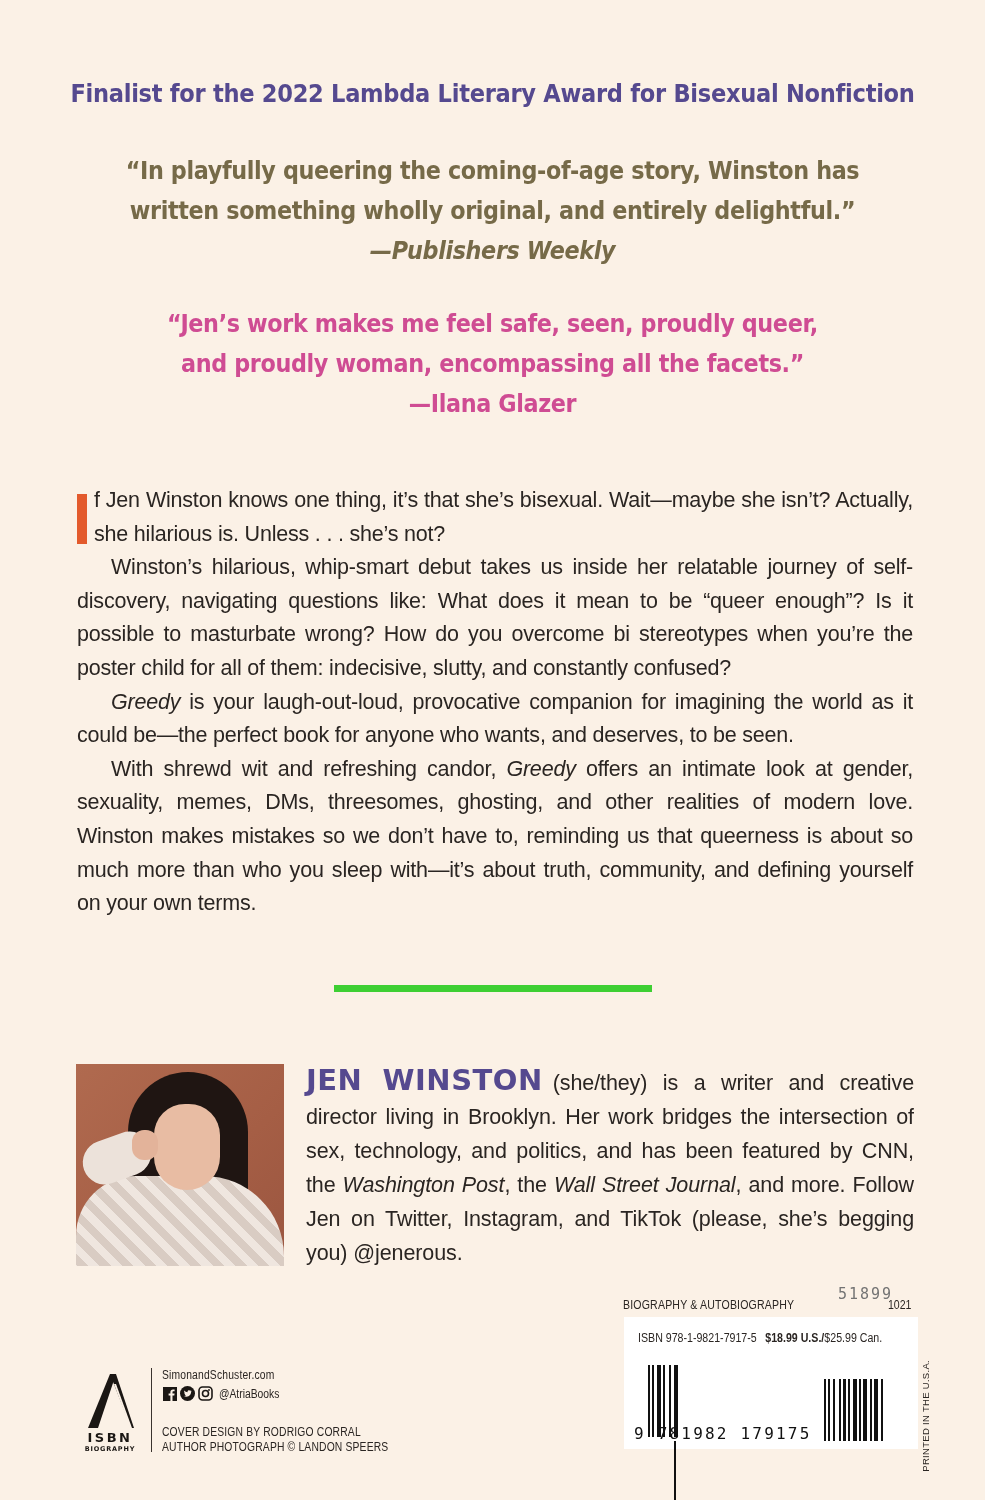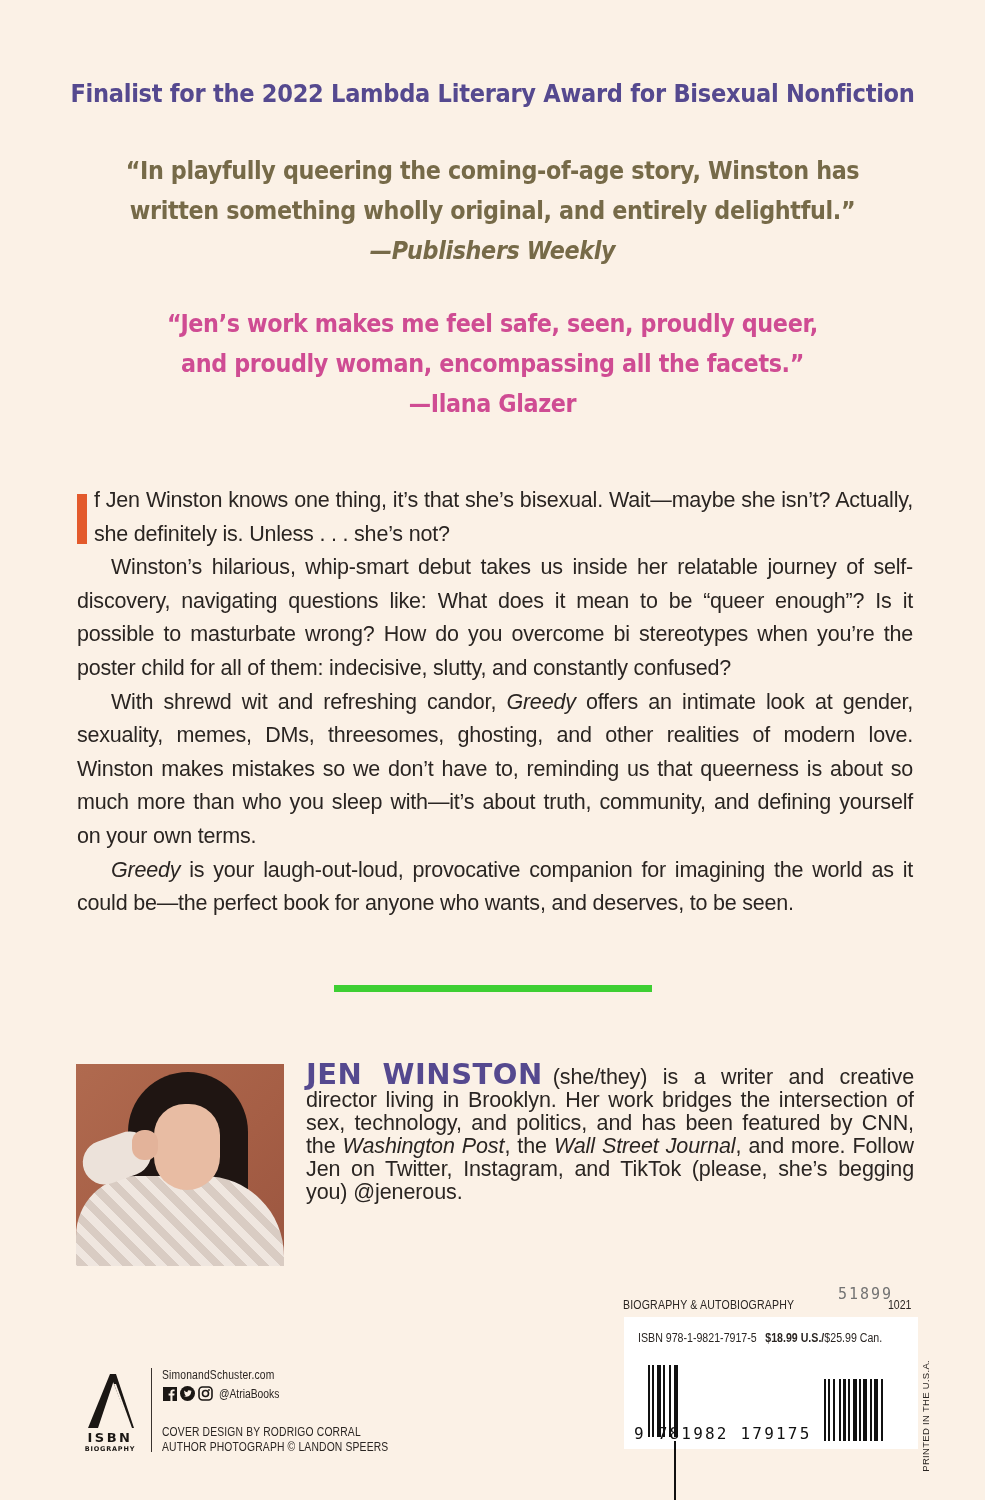--- a/index.html
+++ b/index.html
@@ -81,21 +81,21 @@
     }
     .photo .hand {
       position: absolute; left: 56px; top: 66px; width: 26px; height: 30px;
       background: #e3b39a; border-radius: 12px;
     }
 
     
     .bio {
       left: 306px; top: 1063px; width: 608px;
       font-family: "Liberation Sans", sans-serif;
-      font-size: 21.5px; line-height: 23px;
+      font-size: 21.5px; line-height: 34px;
       color: #2a2522; text-align: justify;
       letter-spacing: -0.1px;
     }
     .bio .name {
       font-family: "DejaVu Sans", sans-serif; font-weight: bold;
       font-size: 29px; color: #55498f; letter-spacing: 0.5px;
       margin-right: 10px;
     }
     .bio em { font-style: italic; }
 
@@ -182,25 +182,25 @@
 
 <div class="abs quote quote2">
   <div>“Jen’s work makes me feel safe, seen, proudly queer,</div>
   <div>and proudly woman, encompassing all the facets.”</div>
   <div>—Ilana Glazer</div>
 </div>
 
 <div class="abs desc">
   <p class="first">
     <span class="dropcap-bar"></span>
-    <span>f Jen Winston knows one thing, it’s that she’s bisexual. Wait—maybe she isn’t? Actually, she definitely is. Unless . . . she’s not?</span>
+    <span>f Jen Winston knows one thing, it’s that she’s bisexual. Wait—maybe she isn’t? Actually, she hilarious is. Unless . . . she’s not?</span>
   </p>
   <p>Winston’s hilarious, whip-smart debut takes us inside her relatable journey of self-discovery, navigating questions like: What does it mean to be “queer enough”? Is it possible to masturbate wrong? How do you overcome bi stereotypes when you’re the poster child for all of them: indecisive, slutty, and constantly confused?</p>
+  <p><em>Greedy</em><span> is your laugh-out-loud, provocative companion for imagining the world as it could be—the perfect book for anyone who wants, and deserves, to be seen.</span></p>
   <p><span>With shrewd wit and refreshing candor, </span><em>Greedy</em><span> offers an intimate look at gender, sexuality, memes, DMs, threesomes, ghosting, and other realities of modern love. Winston makes mistakes so we don’t have to, reminding us that queerness is about so much more than who you sleep with—it’s about truth, community, and defining yourself on your own terms.</span></p>
-  <p><em>Greedy</em><span> is your laugh-out-loud, provocative companion for imagining the world as it could be—the perfect book for anyone who wants, and deserves, to be seen.</span></p>
 </div>
 
 <div class="abs green-rule"></div>
 
 <div class="abs photo">
   <div class="hair"></div>
   <div class="body"></div>
   <div class="face"></div>
   <div class="arm"></div>
   <div class="hand"></div>

